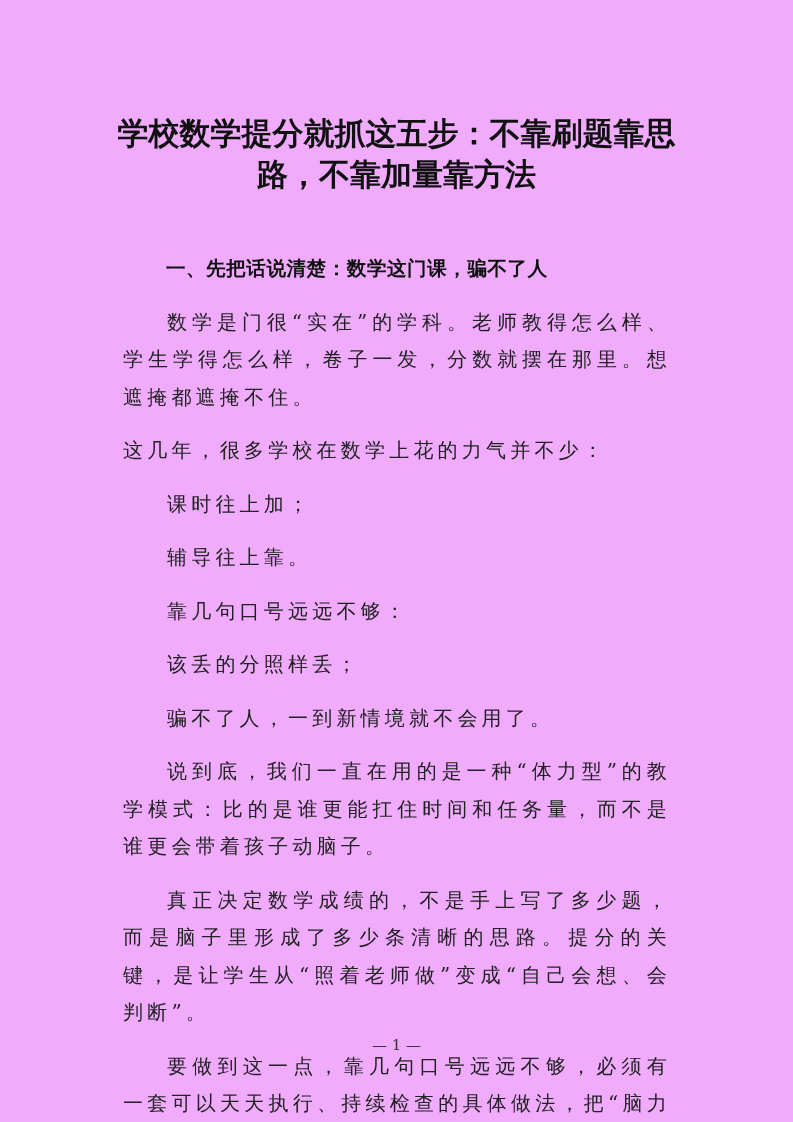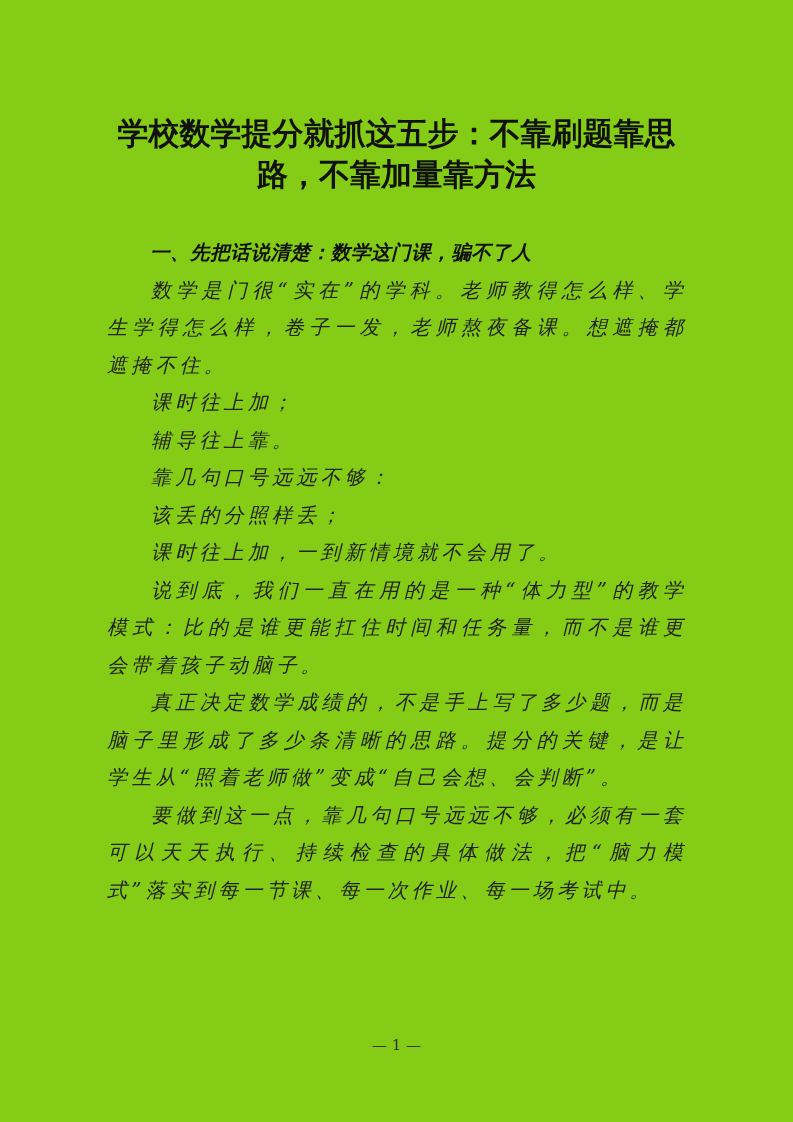--- a/index.html
+++ b/index.html
@@ -1,35 +1,34 @@
 <!DOCTYPE html>
 <html><head>
 <meta charset="utf-8">
 <style>
   html, body { margin: 0; padding: 0; background: #ffffff; }
   body { width: 793px; height: 1122px; position: relative; overflow: hidden; }
   .page {
-    position: absolute; left: 0; top: 0; width: 793px; height: 1122px; background: #84cc16;
+    position: absolute; left: 0; top: 0; width: 793px; height: 1122px; background: #f0abfc;
   }
   .title {
     position: absolute; left: 100px; top: 113px; width: 593px;
     font-family: "DejaVu Sans", "Liberation Sans", sans-serif;
     font-weight: bold; font-size: 31px; line-height: 41px;
     text-align: center; color: #111;
     letter-spacing: 0px;
   }
   .body {
     position: absolute; left: 107px; top: 234px; width: 580px;
     font-family: "DejaVu Serif", "Liberation Serif", serif;
     font-size: 20px; line-height: 37.5px; color: #222;
   }
   .p {
-    margin: 0; text-align: justify; text-align-last: left;
+    margin: 16px; text-align: justify; text-align-last: left;
     letter-spacing: 4.2px;
-    font-style: italic;
   }
   .indent { text-indent: 2.2em; }
   .heading {
     font-family: "DejaVu Sans", "Liberation Sans", sans-serif;
     font-weight: bold; font-size: 19.5px; color: #111; letter-spacing: 0.6px;
     text-indent: 2.2em;
   }
   .footer {
     position: absolute; left: 0; width: 793px; top: 1036px; text-align: center;
     font-family: "DejaVu Serif", "Liberation Serif", serif; font-size: 15px; color: #333;
@@ -39,26 +38,27 @@
 <body>
 
 <div class="page">
   <div class="title">
     <div>学校数学提分就抓这五步：不靠刷题靠思</div>
     <div>路，不靠加量靠方法</div>
   </div>
 
   <div class="body">
     <p class="p heading">一、先把话说清楚：数学这门课，骗不了人</p>
-    <p class="p indent">数学是门很“实在”的学科。老师教得怎么样、学生学得怎么样，卷子一发，老师熬夜备课。想遮掩都遮掩不住。</p>
+    <p class="p indent">数学是门很“实在”的学科。老师教得怎么样、学生学得怎么样，卷子一发，分数就摆在那里。想遮掩都遮掩不住。</p>
+    <p class="p">这几年，很多学校在数学上花的力气并不少：</p>
     <p class="p indent">课时往上加；</p>
     <p class="p indent">辅导往上靠。</p>
     <p class="p indent">靠几句口号远远不够：</p>
     <p class="p indent">该丢的分照样丢；</p>
-    <p class="p indent">课时往上加，一到新情境就不会用了。</p>
+    <p class="p indent">骗不了人，一到新情境就不会用了。</p>
     <p class="p indent">说到底，我们一直在用的是一种“体力型”的教学模式：比的是谁更能扛住时间和任务量，而不是谁更会带着孩子动脑子。</p>
     <p class="p indent">真正决定数学成绩的，不是手上写了多少题，而是脑子里形成了多少条清晰的思路。提分的关键，是让学生从“照着老师做”变成“自己会想、会判断”。</p>
     <p class="p indent">要做到这一点，靠几句口号远远不够，必须有一套可以天天执行、持续检查的具体做法，把“脑力模式”落实到每一节课、每一次作业、每一场考试中。</p>
   </div>
 
   <div class="footer">
     <span>— 1 —</span>
   </div>
 </div>
 

